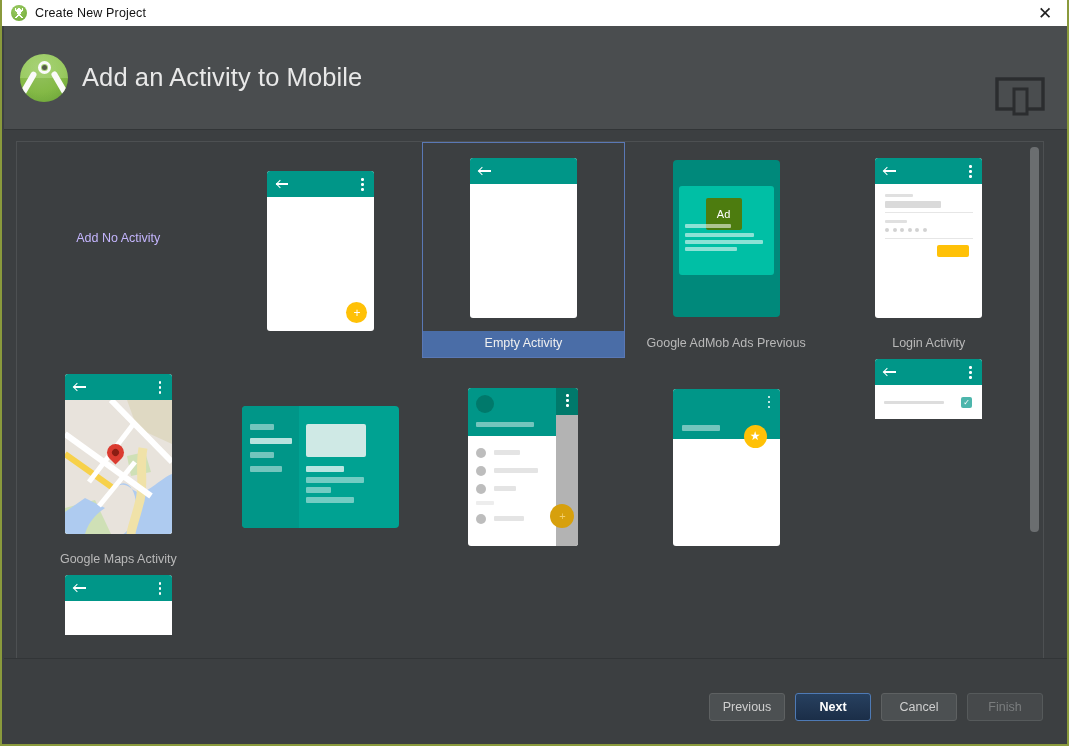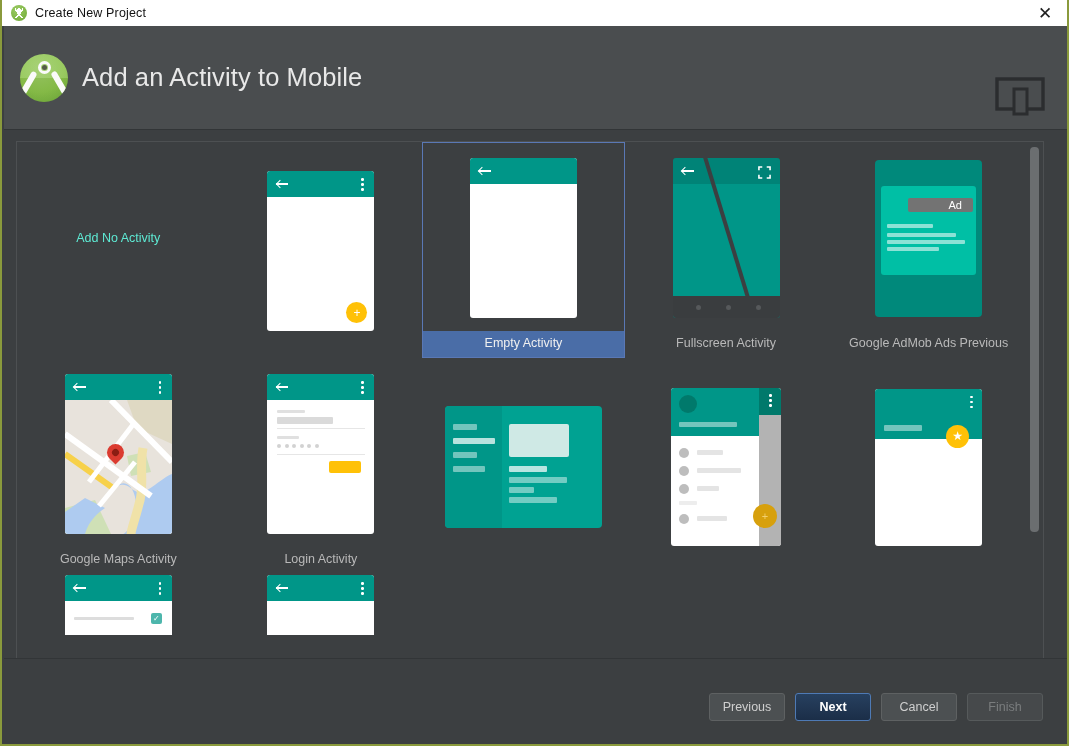--- a/index.html
+++ b/index.html
@@ -192,21 +192,21 @@
     color: #b9b9b9;
     padding: 5px 0 7px 0;
     box-sizing: border-box;
   }
   .cell.selected .cell-label {
     background: #4a6da7;
     color: #f0f0f0;
   }
   .cell .empty-text {
     font-size: 12.5px;
-    color: #5eead4;
+    color: #c4b5fd;
   }
 
   
   .phone {
     width: 107px; height: 160px;
     border-radius: 3px;
     background: #ffffff;
     position: relative;
     overflow: hidden;
     box-shadow: 0 0 0 0 transparent;
@@ -307,29 +307,28 @@
   .admob .card {
     position: absolute;
     left: 6px; top: 26px;
     width: 95px; height: 89px;
     background: #00bfa5;
     border-radius: 3px;
   }
   .admob .adbadge {
     position: absolute;
     left: 27px; top: 12px;
-    width: 36px; height: 14px;
-    background: #737373;
+    width: 36px; height: 32px;
+    background: #4d7c0f;
     border-radius: 2px;
     color: #ffffff;
     font-size: 11px;
     display: flex;
     align-items: center;
     justify-content: center;
-    padding-left: 29px;
   }
   .admob .line {
     position: absolute;
     height: 4px;
     background: rgba(255,255,255,0.55);
     border-radius: 1px;
     left: 6px;
   }
 
   
@@ -517,52 +516,64 @@
           <div class="thumb-area">
             <div class="phone">
               <div class="appbar">
                 <div class="back-arrow"></div>
               </div>
             </div>
           </div>
           <div class="cell-label">Empty Activity</div>
         </div>
 
-        <div class="cell">
-          <div class="thumb-area">
-            <div class="fs-phone">
-              <div class="tint"></div>
-              <div class="diag"></div>
-              <div class="back-arrow" style="left:9px; top:8px; z-index:3;"></div>
-              <svg class="fs-icon" viewBox="0 0 14 14">
-                <path d="M1 4.6V1h3.6M9.4 1H13v3.6M13 9.4V13H9.4M4.6 13H1V9.4" fill="none" stroke="#ffffff" stroke-width="1.7"></path>
-              </svg>
-              <div class="navbar">
-                <i style="left:23px;"></i>
-                  <i style="left:53px;"></i>
-                  <i style="left:83px;"></i>
-              </div>
-            </div>
-          </div>
-          <div class="cell-label">Fullscreen Activity</div>
-        </div>
 
         <div class="cell">
           <div class="thumb-area">
             <div class="admob">
               <div class="card">
                 <div class="adbadge">Ad</div>
                 <div class="line" style="top:38px; width:46px;"></div>
                 <div class="line" style="top:47px; width:69px;"></div>
                 <div class="line" style="top:54px; width:78px;"></div>
                 <div class="line" style="top:61px; width:52px;"></div>
               </div>
             </div>
           </div>
           <div class="cell-label">Google AdMob Ads Previous</div>
+        </div>
+
+        <div class="cell">
+          <div class="thumb-area">
+            <div class="phone">
+              <div class="appbar">
+                <div class="back-arrow"></div>
+                <div class="menu-dots">
+                    <i></i>
+                    <i></i>
+                    <i></i>
+                  </div>
+              </div>
+              <div class="field-label" style="left:10px; top:36px; width:28px;"></div>
+              <div class="field-value" style="left:10px; top:43px; width:56px;"></div>
+              <div class="field-rule" style="left:10px; top:54px; width:88px;"></div>
+              <div class="field-label" style="left:10px; top:62px; width:22px;"></div>
+              <div class="pw-dots" style="left:10px; top:70px;">
+                  <i></i>
+                  <i></i>
+                  <i></i>
+                  <i></i>
+                  <i></i>
+                  <i></i>
+                </div>
+              <div class="field-rule" style="left:10px; top:80px; width:88px;"></div>
+              <div class="login-btn" style="left:62px; top:87px; width:32px; height:12px;"></div>
+            </div>
+          </div>
+          <div class="cell-label">Login Activity</div>
         </div>
 
         <div class="cell">
           <div class="thumb-area">
             <div class="phone">
               <div class="appbar">
                 <div class="back-arrow"></div>
                 <div class="menu-dots">
                     <i></i>
                     <i></i>
@@ -586,50 +597,20 @@
                 </svg>
                 <div class="pin"></div>
               </div>
             </div>
           </div>
           <div class="cell-label">Google Maps Activity</div>
         </div>
 
         <div class="cell">
           <div class="thumb-area">
-            <div class="phone">
-              <div class="appbar">
-                <div class="back-arrow"></div>
-                <div class="menu-dots">
-                    <i></i>
-                    <i></i>
-                    <i></i>
-                  </div>
-              </div>
-              <div class="field-label" style="left:10px; top:36px; width:28px;"></div>
-              <div class="field-value" style="left:10px; top:43px; width:56px;"></div>
-              <div class="field-rule" style="left:10px; top:54px; width:88px;"></div>
-              <div class="field-label" style="left:10px; top:62px; width:22px;"></div>
-              <div class="pw-dots" style="left:10px; top:70px;">
-                  <i></i>
-                  <i></i>
-                  <i></i>
-                  <i></i>
-                  <i></i>
-                  <i></i>
-                </div>
-              <div class="field-rule" style="left:10px; top:80px; width:88px;"></div>
-              <div class="login-btn" style="left:62px; top:87px; width:32px; height:12px;"></div>
-            </div>
-          </div>
-          <div class="cell-label">Login Activity</div>
-        </div>
-
-        <div class="cell">
-          <div class="thumb-area">
             <div class="md">
               <div class="master"></div>
               <div class="bar" style="left:8px; top:18px; width:24px;"></div>
               <div class="bar strong" style="left:8px; top:32px; width:42px;"></div>
               <div class="bar" style="left:8px; top:46px; width:24px;"></div>
               <div class="bar" style="left:8px; top:60px; width:32px;"></div>
               <div class="detail-img"></div>
               <div class="bar strong" style="left:64px; top:60px; width:38px;"></div>
               <div class="bar" style="left:64px; top:71px; width:58px;"></div>
               <div class="bar" style="left:64px; top:81px; width:25px;"></div>

